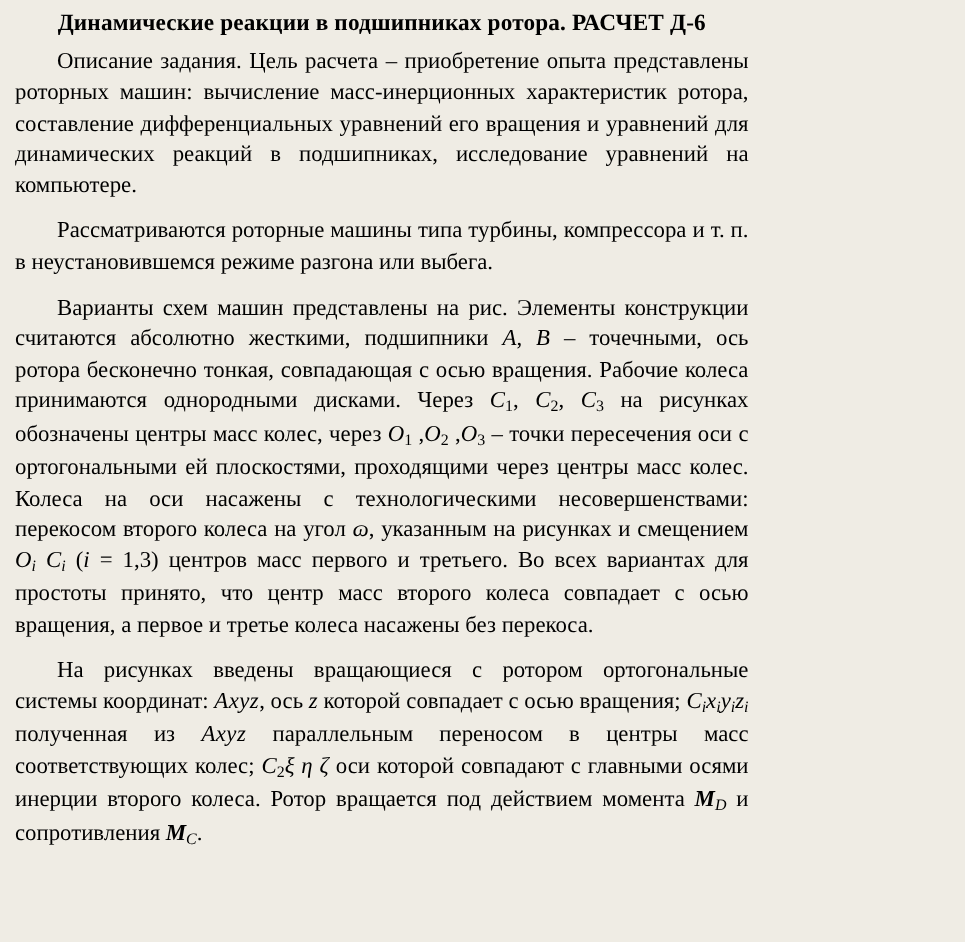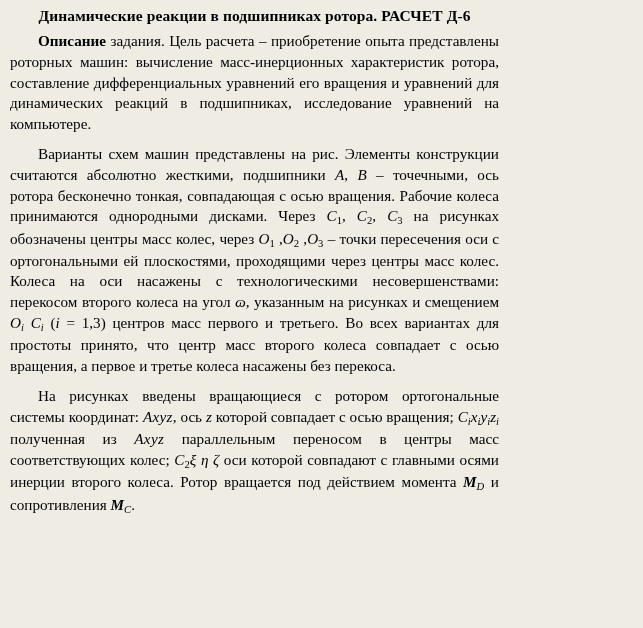--- a/index.html
+++ b/index.html
@@ -35,21 +35,21 @@
     line-height: 1.355;
     text-align: justify;
     text-indent: 28px;
     text-justify: inter-word;
     hyphens: manual;
   }
   p.para + p.para {
     margin-top: 10px;
   }
   .b {
-    font-weight: bold;
+    font-weight: normal;
   }
   .mathit {
     font-family: "Liberation Serif", serif;
     font-style: italic;
   }
   .bold-it {
     font-weight: bold;
     font-style: italic;
   }
   sub {
@@ -71,20 +71,21 @@
 </style>
 </head>
 <body>
 
 <div class="page">
 
   <h1 class="title">Динамические реакции в подшипниках ротора. РАСЧЕТ Д-6</h1>
 
   <p class="para"><span class="b">Описание</span><span> задания. Цель расчета – приобретение опыта представлены роторных машин: вычисление масс-инерционных характеристик ротора, составление дифференциальных уравнений его вращения и уравнений для динамических реакций в подшипниках, исследование уравнений на компьютере.</span></p>
 
+  <p class="para">Рассматриваются роторные машины типа турбины, компрессора и т. п. в неустановившемся режиме разгона или выбега.</p>
 
   <p class="para">
     <span>Варианты схем машин представлены на рис. Элементы конструкции считаются абсолютно жесткими, подшипники </span><span class="mathit">A</span><span>, </span><span class="mathit">B</span><span> – точечными, ось ротора бесконечно тонкая, совпадающая с осью вращения. Рабочие колеса принимаются однородными дисками. Через </span><span class="nowrap"><span class="mathit">C</span><sub>1</sub></span><span>,  </span><span class="nowrap"><span class="mathit">C</span><sub>2</sub></span><span>,  </span><span class="nowrap"><span class="mathit">C</span><sub>3</sub></span><span> на рисунках обозначены центры масс колес, через </span><span class="nowrap"><span class="mathit">O</span><sub>1</sub></span><span> ,</span><span class="nowrap"><span class="mathit">O</span><sub>2</sub></span><span> ,</span><span class="nowrap"><span class="mathit">O</span><sub>3</sub></span><span> – точки пересечения оси с ортогональными ей плоскостями, проходящими через центры масс колес. Колеса на оси насажены с технологическими несовершенствами: перекосом второго колеса на угол </span><span class="mathit">ɷ</span><span>, указанным на рисунках и смещением </span><span class="nowrap"><span class="mathit">O</span><sub class="sub-it">i</sub></span><span class="nowrap"> <span class="mathit">C</span><sub class="sub-it">i</sub></span><span> (</span><span class="mathit">i</span><span> = 1,3) центров масс первого и третьего. Во всех вариантах для простоты принято, что центр масс второго колеса совпадает с осью вращения, а первое и третье колеса насажены без перекоса.</span>
   </p>
 
   <p class="para">
     <span>На рисунках введены вращающиеся с ротором ортогональные системы координат: </span><span class="mathit sp">Axyz</span><span>, ось </span><span class="mathit">z</span><span>  которой совпадает с осью вращения; </span><span class="nowrap"><span class="mathit">C</span><sub class="sub-it">i</sub><span class="mathit">x</span><sub class="sub-it">i</sub><span class="mathit">y</span><sub class="sub-it">i</sub><span class="mathit">z</span><sub class="sub-it">i</sub></span><span> полученная из </span><span class="mathit sp">Axyz</span><span> параллельным переносом в центры масс соответствующих колес; </span><span class="nowrap"><span class="mathit">C</span><sub>2</sub><span class="mathit">ξ η ζ</span></span><span>  оси которой совпадают с главными осями инерции второго колеса. Ротор вращается под действием момента </span><span class="nowrap"><span class="bold-it">M</span><sub class="sub-it">D</sub></span><span> и сопротивления </span><span class="nowrap"><span class="bold-it">M</span><sub class="sub-it">C</sub></span><span>.</span>
   </p>
 
 </div>

